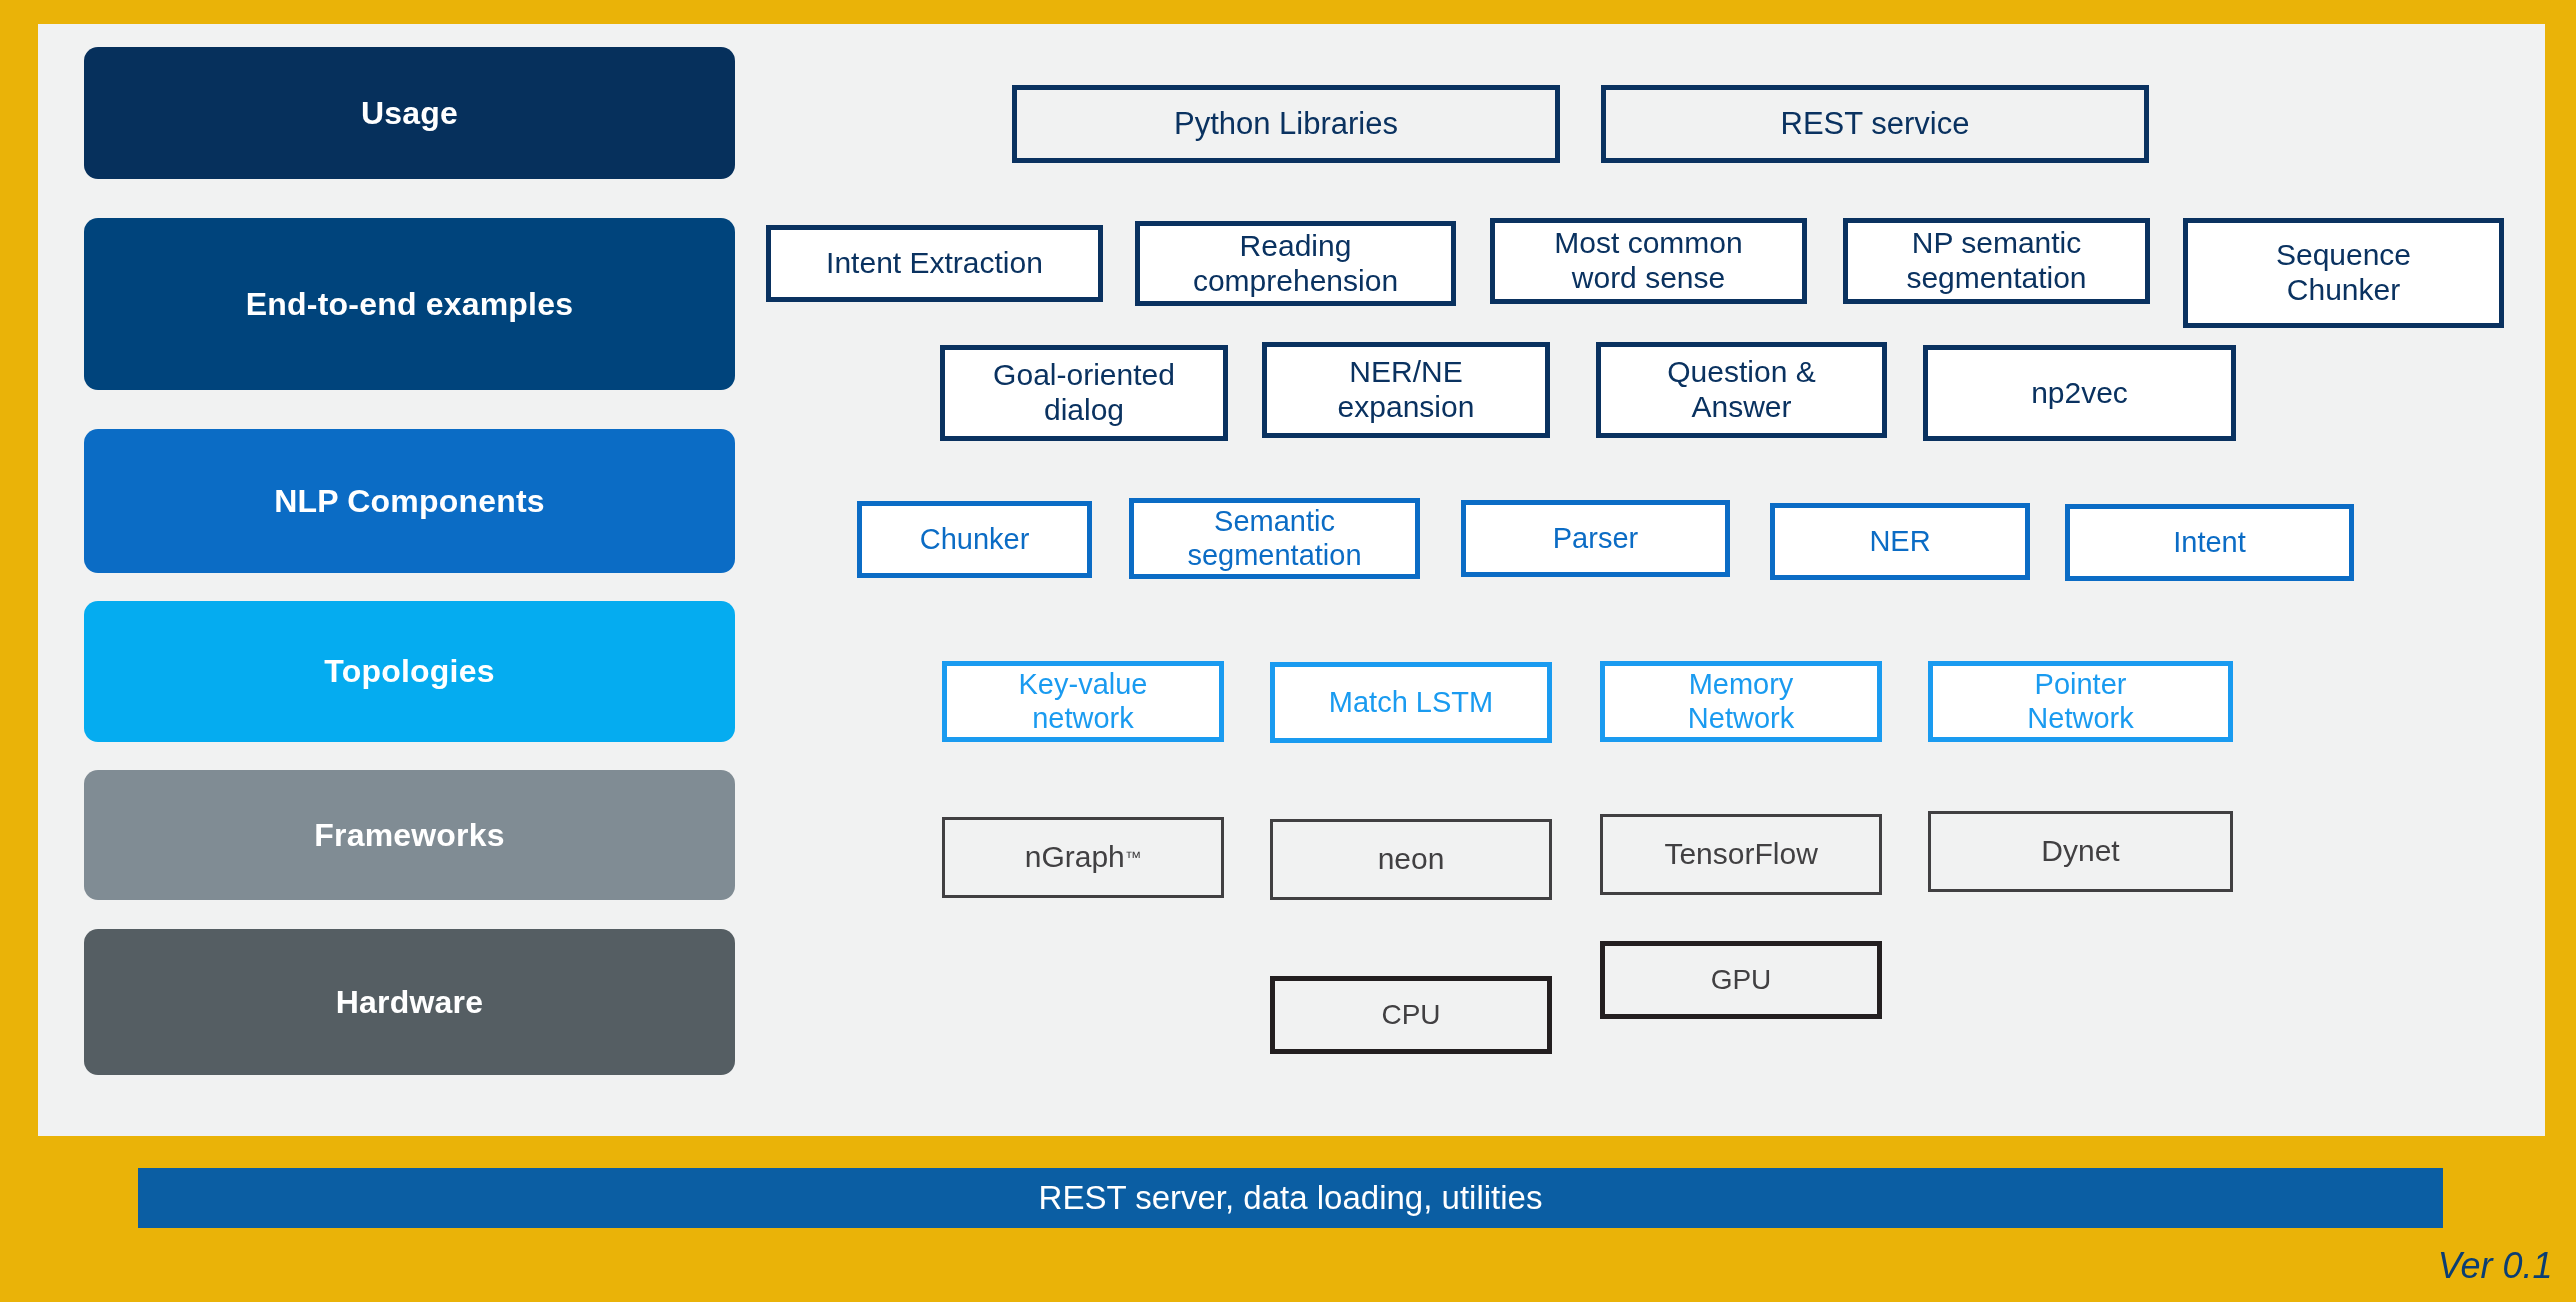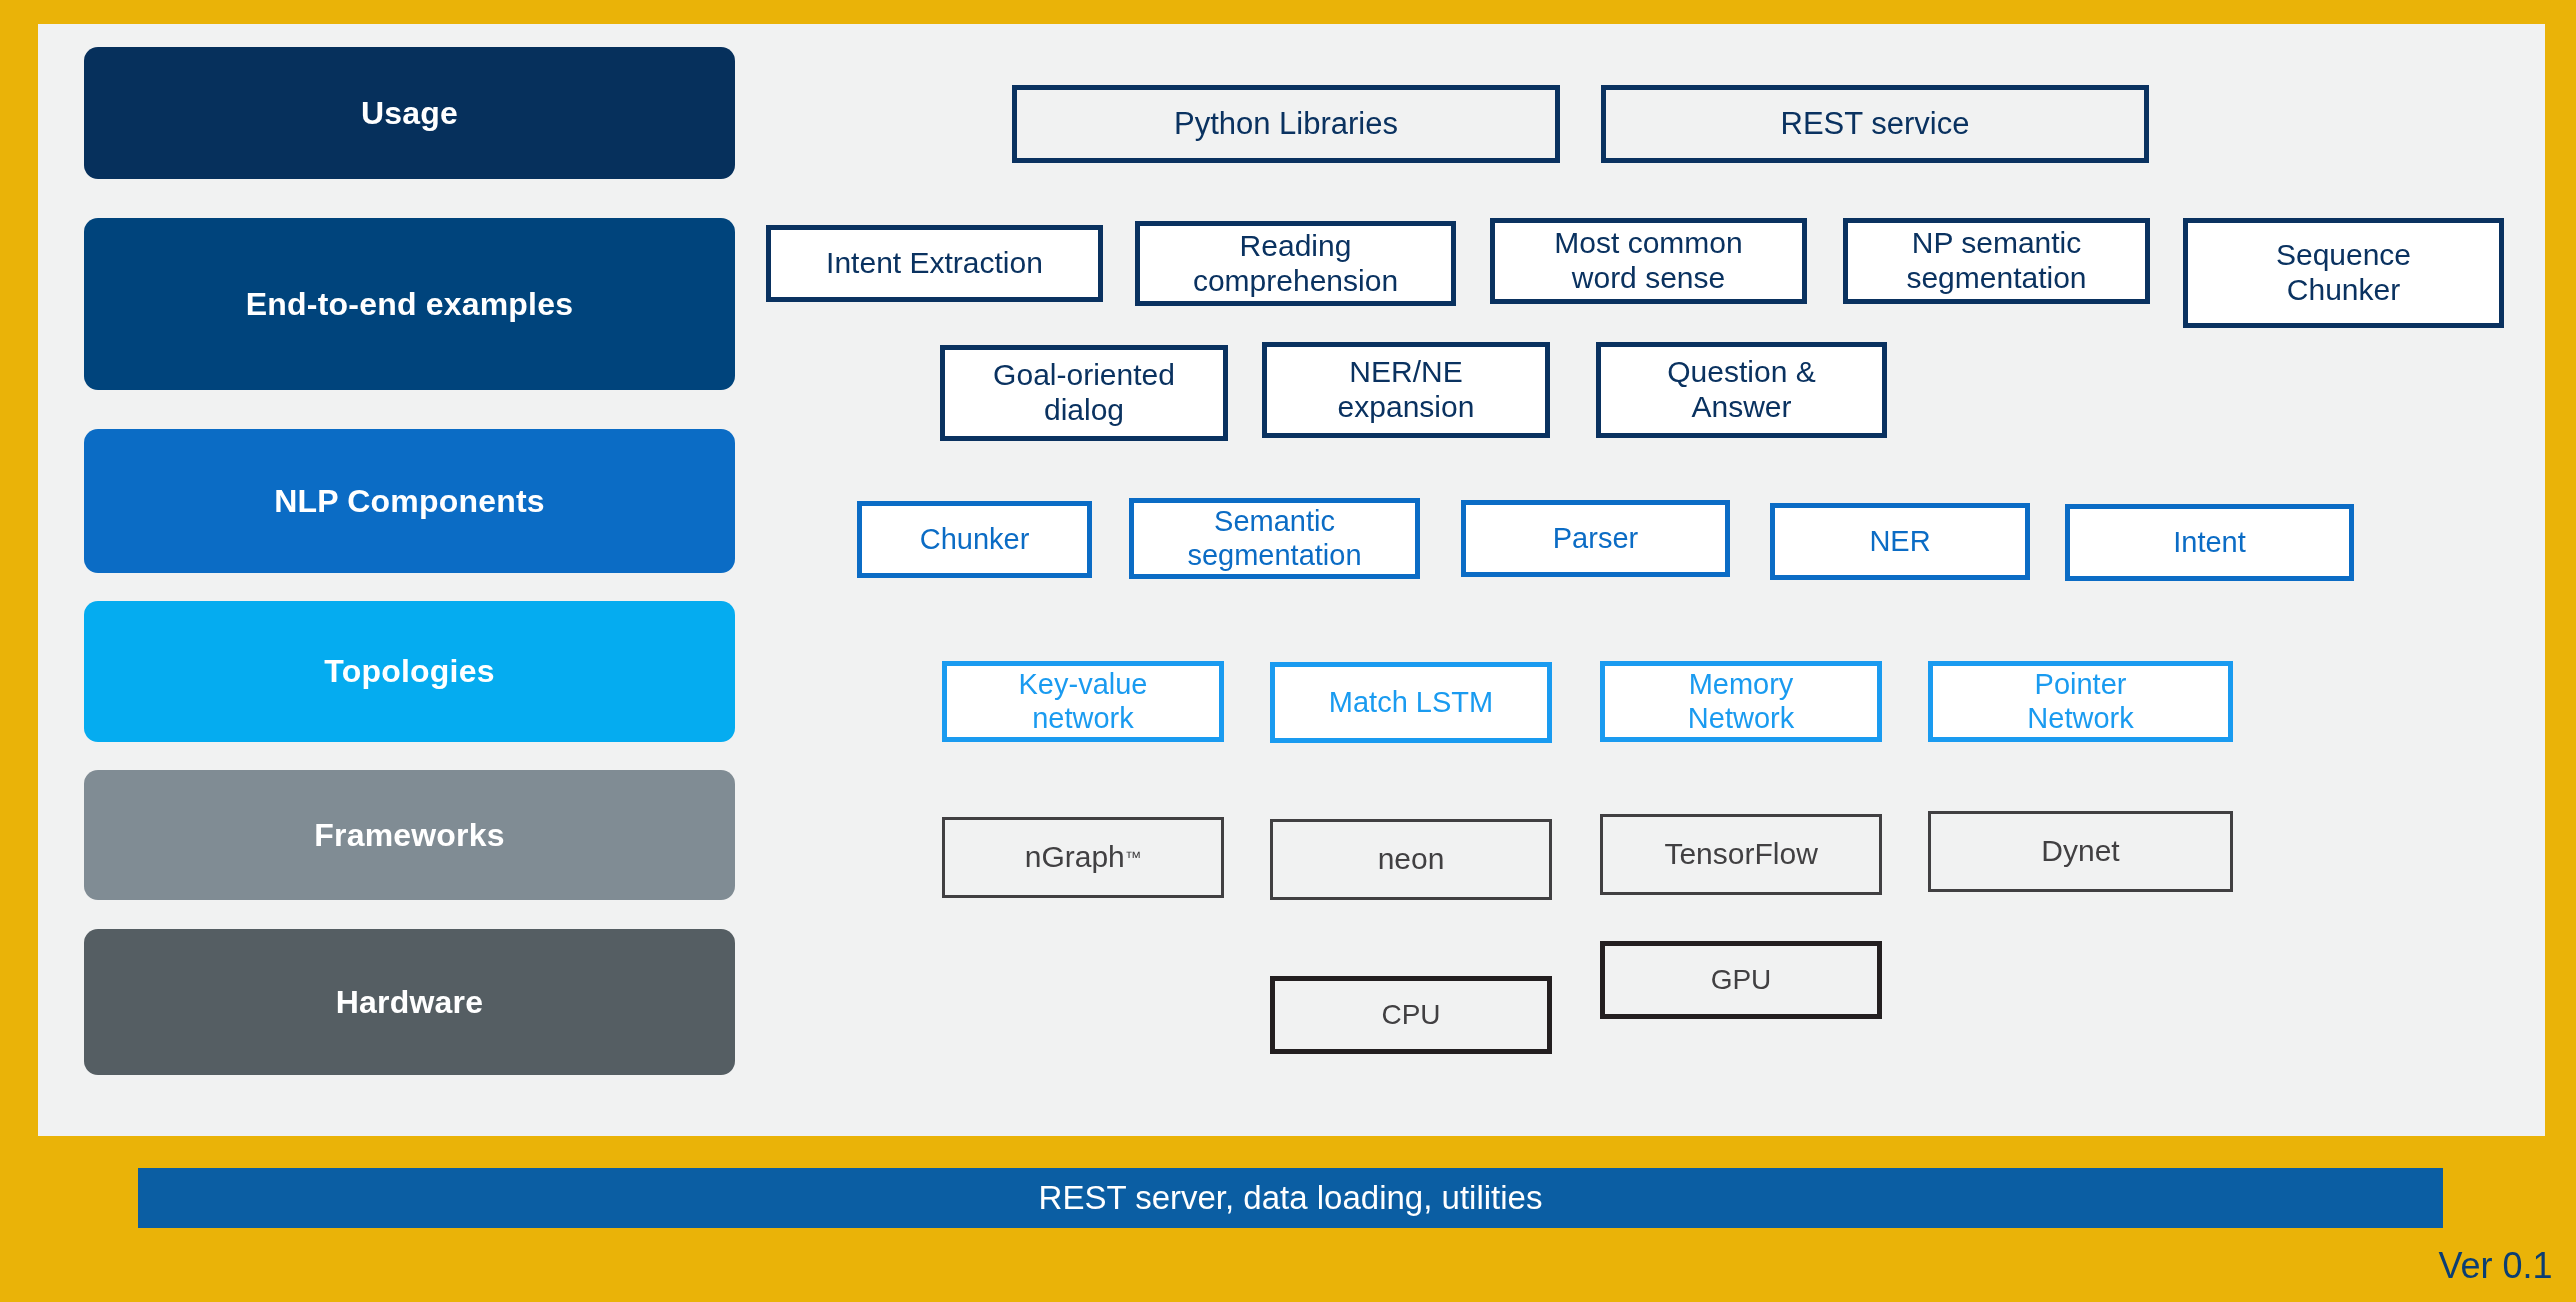--- a/index.html
+++ b/index.html
@@ -88,20 +88,21 @@
     font-size: 33px;
   }
 
   #version {
     position: absolute;
     right: 23.5px;
     top: 1245px;
     color: #0b3e73;
     font-size: 36px;
     text-align: right;
+    font-style: italic;
   }
 
   .sup { font-size: 0.55em; vertical-align: super; }
 </style>
 </head>
 <body>
 
 <div id="stage">
 
   <div id="panel"></div>
@@ -151,20 +152,23 @@
       </div>
       <div class="node n-navy2" style="left: 940px; top: 345px; width: 288px; height: 96px;">
         <span>Goal-oriented<br>dialog</span>
       </div>
       <div class="node n-navy2" style="left: 1262px; top: 342px; width: 288px; height: 96px;">
         <span>NER/NE<br>expansion</span>
       </div>
       <div class="node n-navy2" style="left: 1596px; top: 342px; width: 291px; height: 96px;">
         <span>Question &amp;<br>Answer</span>
       </div>
+      <div class="node n-navy2" style="left: 1923px; top: 345px; width: 313px; height: 96px;">
+        <span>np2vec</span>
+      </div>
       <div class="node n-blue" style="left: 857px; top: 501px; width: 235px; height: 77px;">
         <span>Chunker</span>
       </div>
       <div class="node n-blue" style="left: 1129px; top: 498px; width: 291px; height: 81px;">
         <span>Semantic<br>segmentation</span>
       </div>
       <div class="node n-blue" style="left: 1461px; top: 500px; width: 269px; height: 77px;">
         <span>Parser</span>
       </div>
       <div class="node n-blue" style="left: 1770px; top: 503px; width: 260px; height: 77px;">

